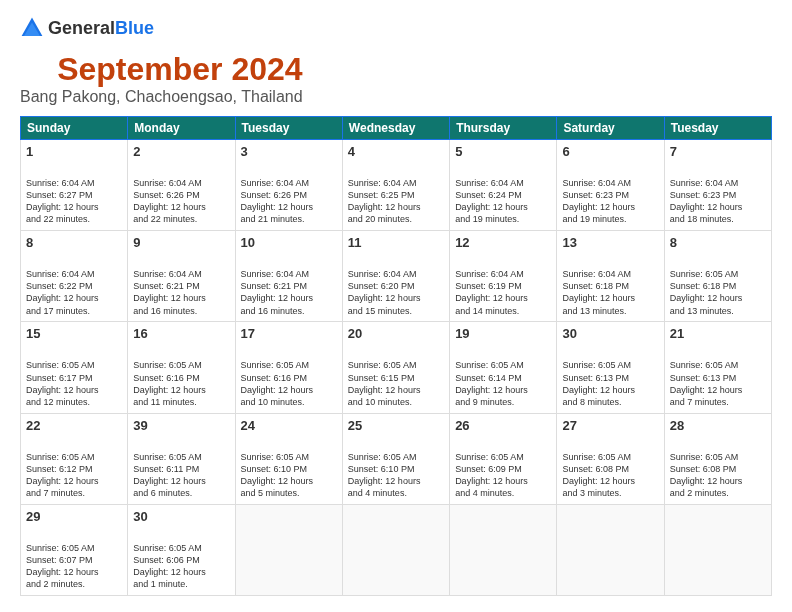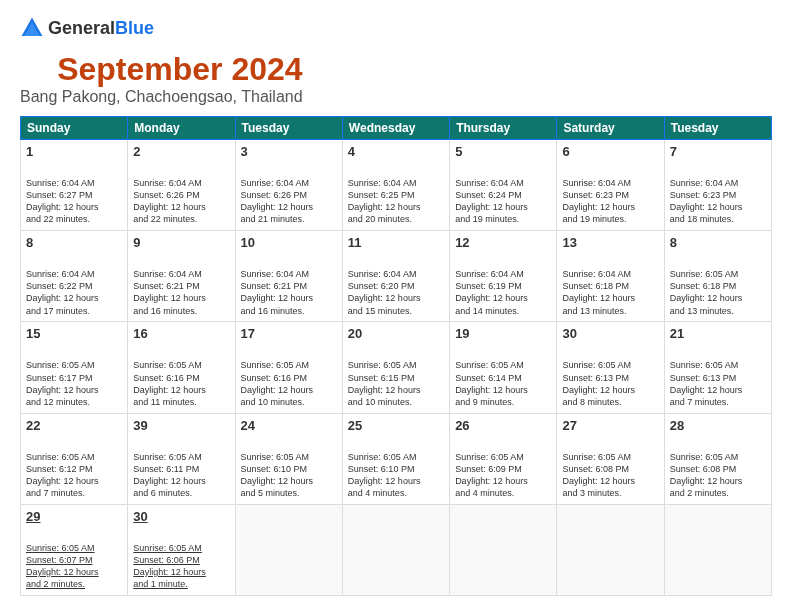--- a/index.html
+++ b/index.html
@@ -90,21 +90,20 @@
       margin-bottom: 1px;
     }
     .day-info {
       font-size: 9px;
       line-height: 1.35;
       color: #333;
       margin-top: 18px;
     }
     .row-last td {
       height: 65px;
-      text-decoration: underline;
     }
   </style>
 </head>
 <body>
 
 <div class="page">
   <div class="header">
     <div class="logo">
       <svg class="logo-icon" viewBox="0 0 30 30" xmlns="http://www.w3.org/2000/svg">
         <polygon points="15,2 28,25 2,25" fill="#1a73e8"></polygon>

